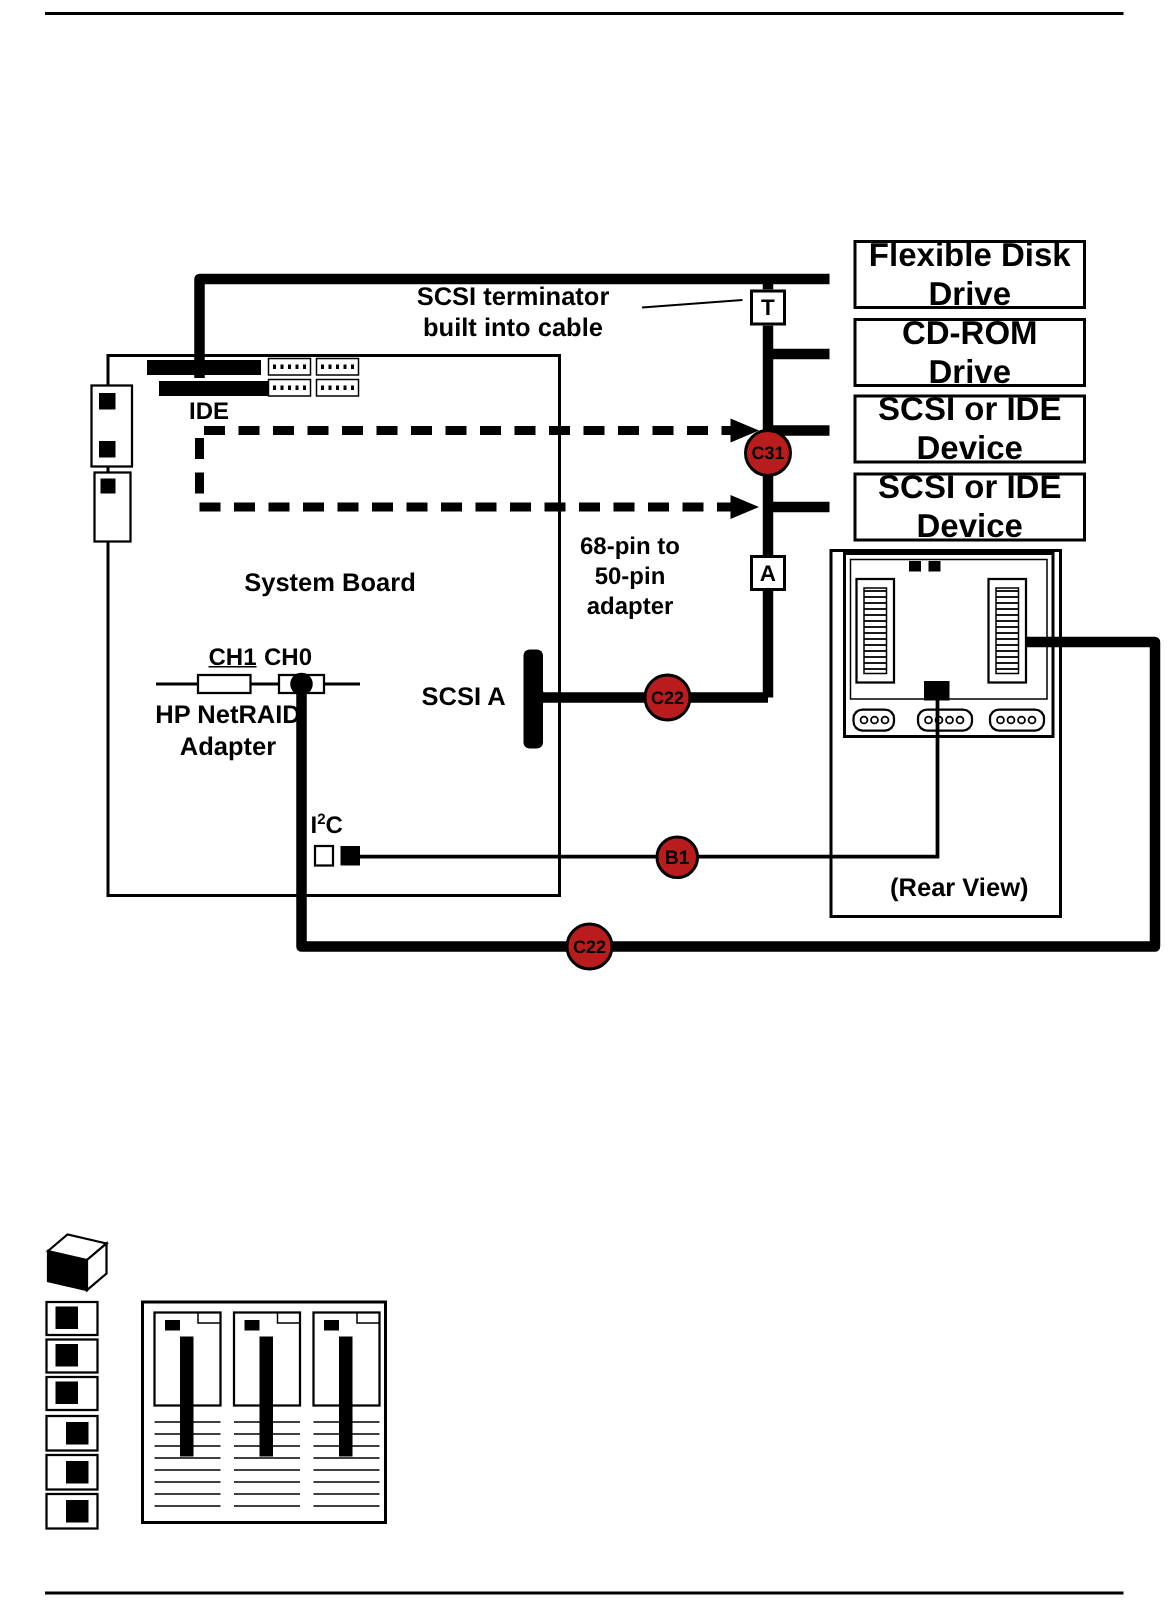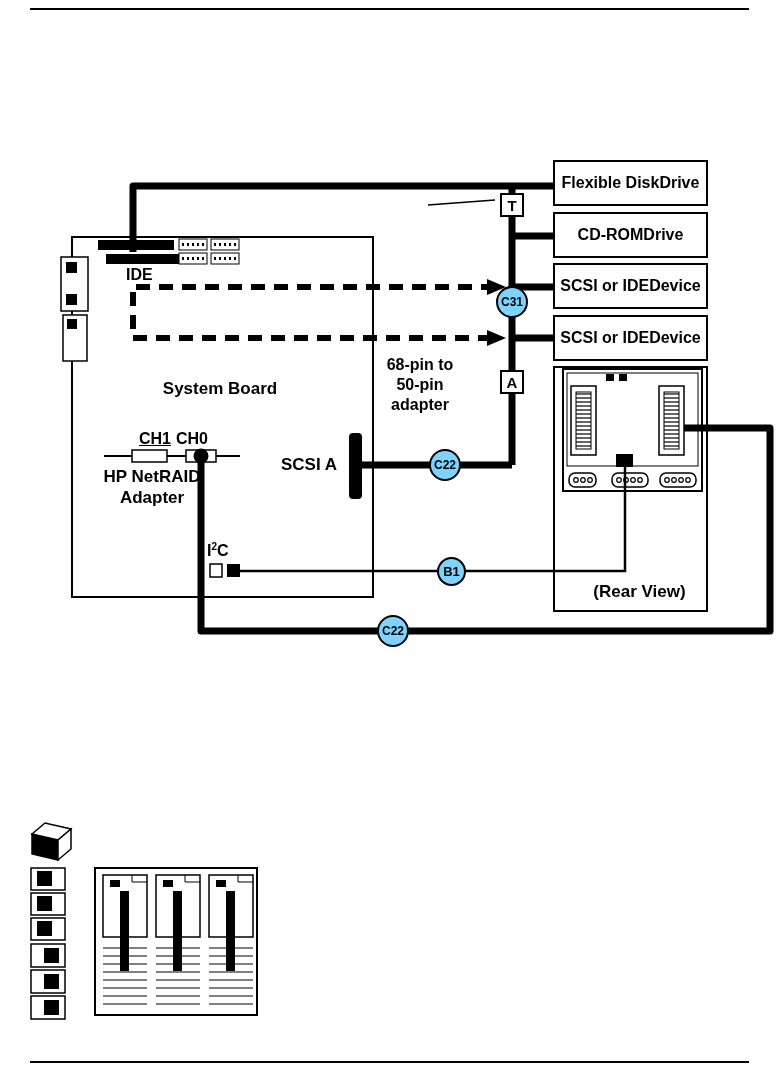--- a/index.html
+++ b/index.html
@@ -3,31 +3,31 @@
 <meta charset="utf-8">
 <style>
   * { margin:0; padding:0; box-sizing:border-box; }
   body { background:#fff; }
   .page { position:relative; width:779px; height:1075px; background:#fff;
           font-family:"Liberation Sans", sans-serif; color:#000; overflow:hidden; }
   .layer { position:absolute; left:0; top:0; }
   .rule { position:absolute; left:30px; width:719px; height:2px; background:#000; }
   .rule.top { top:8px; }
   .rule.bottom { top:1061px; height:2px; }
-  .devbox { position:absolute; left:553px; width:155px; height:46px; border:2px solid #000;
-            display:flex; flex-direction:row; align-items:center; justify-content:center;
-            font-weight:700; font-size:16px; line-height:1.2; text-align:center; background:transparent; }
+  .devbox { position:absolute; left:569px; width:155px; height:46px; border:2px solid #000;
+            display:flex; flex-direction:column; align-items:center; justify-content:center;
+            font-weight:700; font-size:22px; line-height:1.2; text-align:center; background:transparent; }
   .rearbox { position:absolute; left:553px; top:366px; width:155px; height:246px; border:2px solid #000; background:transparent; }
   .rearlabel { position:absolute; left:0; bottom:8px; width:100%; text-align:center; font-weight:700; font-size:17px;padding-left:18px; }
   .lbl { position:absolute; font-weight:700; white-space:nowrap; font-size:16px; }
   .lbl.center { text-align:center; white-space:normal; }
   .lbl.big { font-size:17px; }
   .sqmark { position:absolute; width:24px; height:24px; background:#fff; border:2px solid #000;
             display:flex; align-items:center; justify-content:center; font-weight:700; font-size:15px; }
-  .circmark { position:absolute; width:32px; height:32px; background:#7dd3fc; border:2px solid #000; border-radius:50%;
+  .circmark { position:absolute; width:32px; height:32px; background:#b91c1c; border:2px solid #000; border-radius:50%;
               display:flex; align-items:center; justify-content:center; font-weight:700; font-size:12px; }
   .circmark.small { width:29px; height:29px; font-size:13px; }
   sup { font-size:10px; vertical-align:super; font-weight:700; }
 </style>
 </head>
 <body>
 
 <div class="page">
 
   <div class="rule top"></div>
@@ -201,20 +201,24 @@
   </div>
   <div class="devbox" style="top:315px">
     <div>SCSI or IDE</div>
     <div>Device</div>
   </div>
 
   <div class="rearbox">
     <div class="rearlabel">(Rear View)</div>
   </div>
 
+  <div class="lbl big center" style="left:252px; top:187px; width:180px; line-height:21px;">
+    <div>SCSI terminator</div>
+    <div>built into cable</div>
+  </div>
 
   <div class="lbl" style="left:126px; top:266px;">IDE</div>
 
   <div class="lbl big center" style="left:120px; top:379px; width:200px;">System Board</div>
 
   <div class="lbl center" style="left:370px; top:355px; width:100px; line-height:20px;">
     <div>68-pin to</div>
     <div>50-pin</div>
     <div>adapter</div>
   </div>

